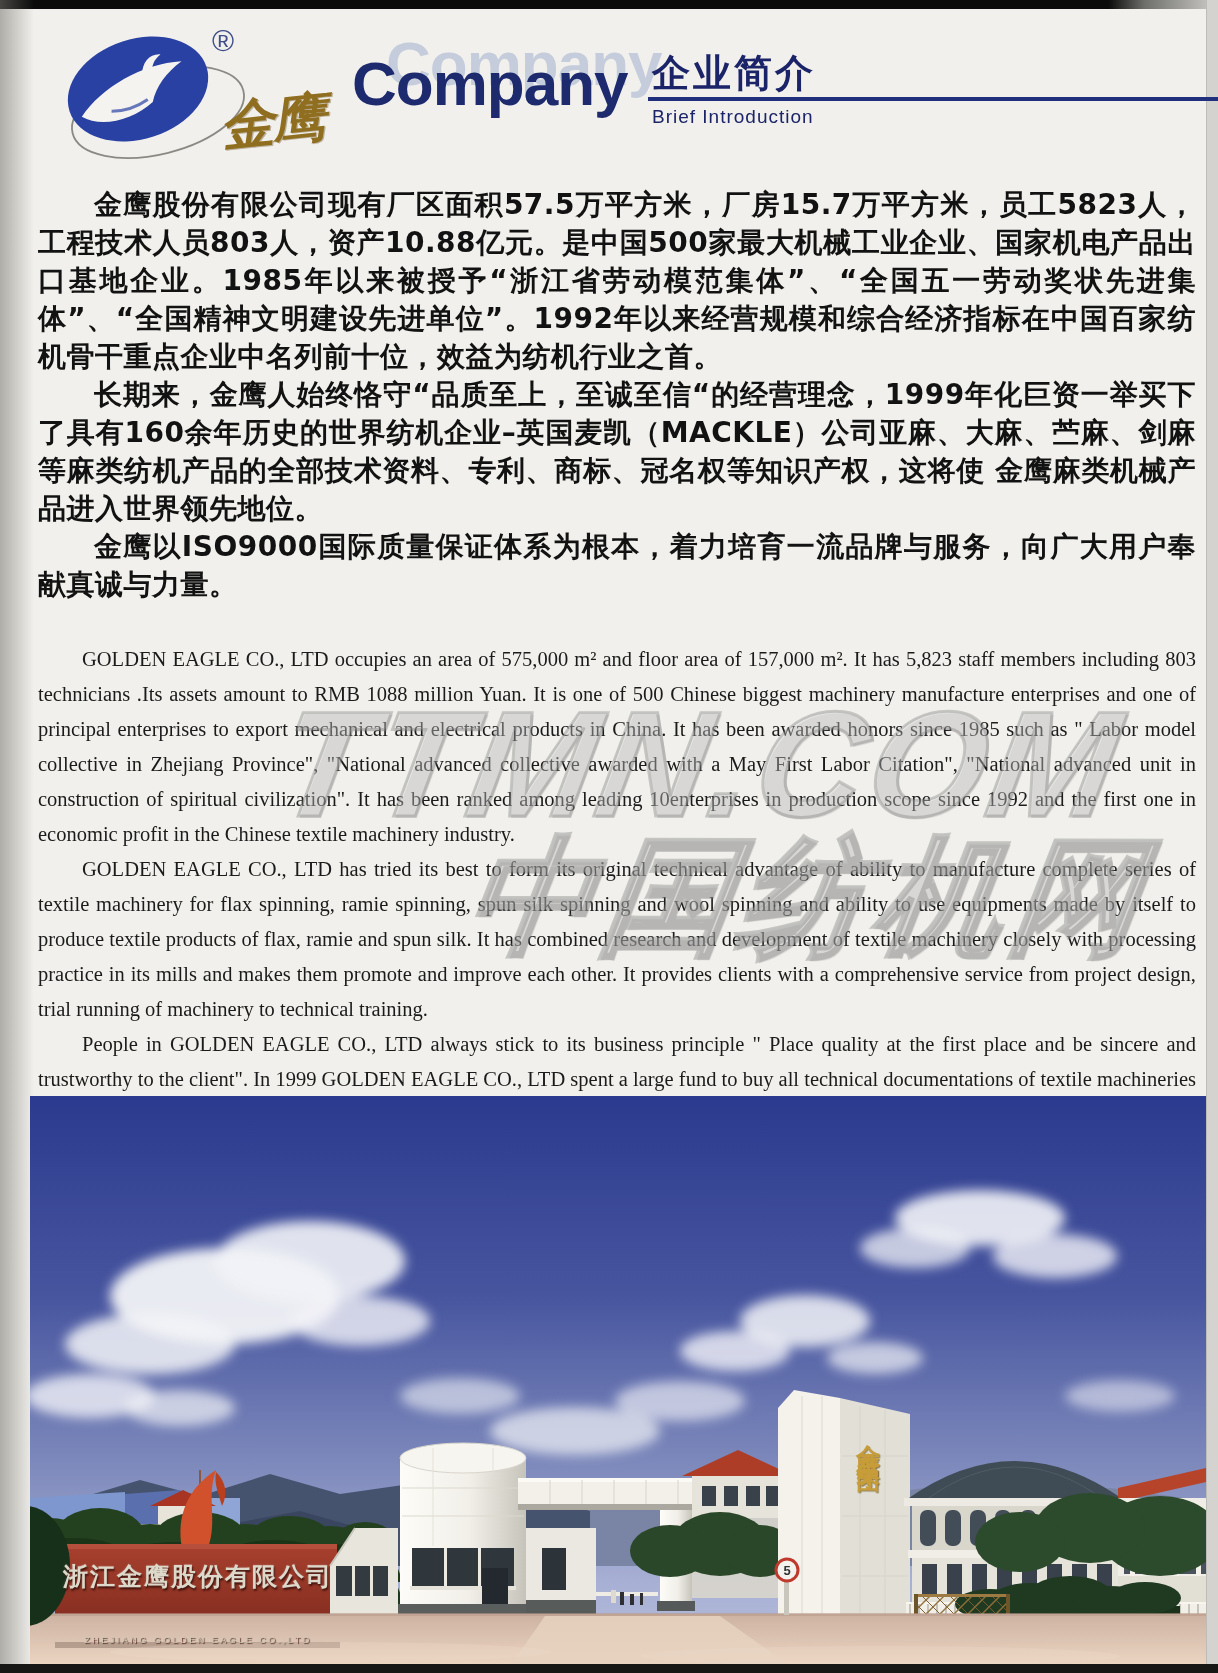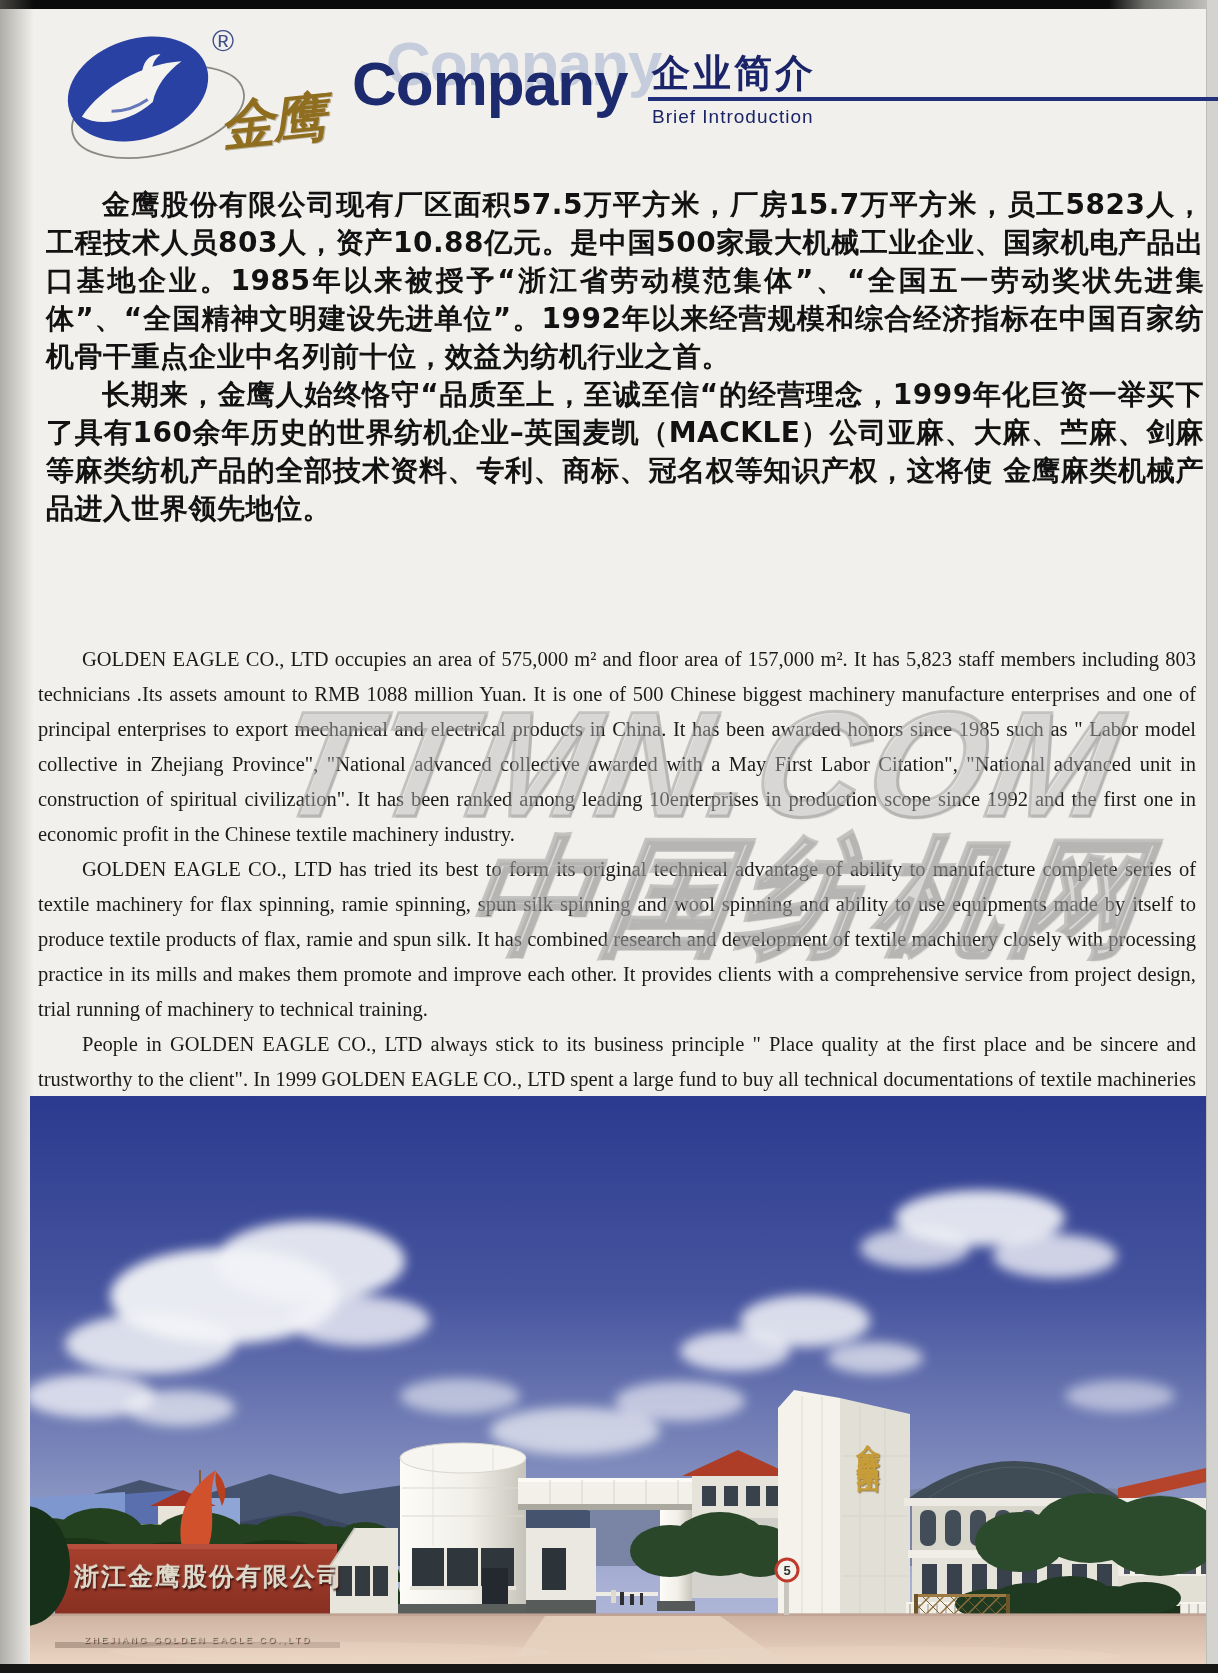--- a/index.html
+++ b/index.html
@@ -20,39 +20,39 @@
     font-family:"DejaVu Serif",serif;font-style:italic;transform:rotate(-6deg);letter-spacing:-2px;
     text-shadow:1px 1px 0 rgba(90,60,10,.35);}
   .title-ghost{left:386px;top:28px;font-size:62px;font-weight:700;letter-spacing:-1px;
     color:#c5cddc;margin:0;}
   .title-main{left:352px;top:48px;font-size:62px;font-weight:700;letter-spacing:-1px;
     color:#1d2a6e;margin:0;}
   .sub-cn{left:652px;top:48px;font-size:38px;font-weight:800;color:#1b2468;letter-spacing:3px;}
   .header-rule{left:648px;top:97px;width:570px;height:4px;background:#20307c;}
   .sub-en{left:652px;top:106px;font-size:19px;font-weight:400;color:#1b2468;letter-spacing:1px;}
   
-  .cn-text{left:46px;top:186px;width:1158px;color:#121212;}
+  .cn-text{left:38px;top:186px;width:1158px;color:#121212;}
   .cn-text p{margin:0;font-family:"DejaVu Sans",sans-serif;font-weight:600;
     font-size:28px;line-height:38px;text-align:justify;text-indent:2em;letter-spacing:.5px;}
   .en-text{left:38px;top:642px;width:1158px;color:#1b1b1b;}
   .en-text p{margin:0;font-family:"Liberation Serif",serif;
     font-size:20.5px;line-height:35px;text-align:justify;text-indent:44px;}
   
   .wm{pointer-events:none;font-weight:900;font-style:italic;white-space:nowrap;
     color:rgba(214,214,214,.32);-webkit-text-stroke:3px rgba(125,125,125,.38);
     text-shadow:2px 2px 0 rgba(110,110,110,.18);}
   .wm1{left:280px;top:678px;font-size:150px;letter-spacing:4px;transform:skewX(-10deg);}
   .wm2{left:468px;top:812px;font-size:128px;letter-spacing:8px;transform:skewX(-8deg);
     font-family:"DejaVu Sans",sans-serif;}
   
   .photo{left:30px;top:1096px;width:1176px;height:568px;overflow:hidden;margin:0;background:#3a4a96;}
   .photo svg{position:absolute;left:0;top:0;}
-  .wall-sign{left:28px;top:464px;width:280px;white-space:nowrap;
+  .wall-sign{left:28px;top:464px;width:280px;text-align:center;white-space:nowrap;
     font-family:Liberation Mono, monospace;font-weight:700;font-size:25px;letter-spacing:2px;
-    color:#ddd9ca;text-shadow:1px 2px 2px rgba(55,14,8,.95),0 0 2px rgba(255,255,255,.35);margin-left:16px;}
+    color:#ddd9ca;text-shadow:1px 2px 2px rgba(55,14,8,.95),0 0 2px rgba(255,255,255,.35);}
   .wall-sign-en{left:28px;top:499px;width:280px;text-align:center;white-space:nowrap;
     font-size:9px;letter-spacing:2.5px;color:#cdc7b4;text-shadow:1px 1px 1px rgba(55,14,8,.8);margin-top:40px;}
   .pylon-sign{left:822px;top:328px;writing-mode:vertical-rl;text-orientation:upright;
     font-family:"DejaVu Serif",serif;font-size:24px;letter-spacing:9px;font-weight:700;
     color:#c79d3a;text-shadow:1px 1px 1px rgba(95,70,20,.6);}
 </style>
 </head>
 <body>
 
 <div class="abs edge-top"></div>
@@ -76,20 +76,21 @@
   <h1 class="abs title-ghost">Company</h1>
   <h1 class="abs title-main">Company</h1>
   <div class="abs sub-cn">企业简介</div>
   <div class="abs header-rule"></div>
   <div class="abs sub-en">Brief Introduction</div>
 </header>
 
 <section class="abs cn-text">
   <p>金鹰股份有限公司现有厂区面积57.5万平方米，厂房15.7万平方米，员工5823人，工程技术人员803人，资产10.88亿元。是中国500家最大机械工业企业、国家机电产品出口基地企业。1985年以来被授予“浙江省劳动模范集体”、“全国五一劳动奖状先进集体”、“全国精神文明建设先进单位”。1992年以来经营规模和综合经济指标在中国百家纺机骨干重点企业中名列前十位，效益为纺机行业之首。</p>
   <p>长期来，金鹰人始终恪守“品质至上，至诚至信“的经营理念，1999年化巨资一举买下了具有160余年历史的世界纺机企业–英国麦凯（MACKLE）公司亚麻、大麻、苎麻、剑麻等麻类纺机产品的全部技术资料、专利、商标、冠名权等知识产权，这将使 金鹰麻类机械产品进入世界领先地位。</p>
+  <p>金鹰以ISO9000国际质量保证体系为根本，着力培育一流品牌与服务，向广大用户奉献真诚与力量。</p>
 </section>
 
 <section class="abs en-text">
   <p>GOLDEN EAGLE  CO., LTD occupies an area of 575,000 m² and floor area of 157,000 m². It has 5,823 staff members including 803 technicians .Its assets amount to RMB 1088 million Yuan. It is one of 500 Chinese biggest machinery manufacture enterprises and one of principal enterprises to export mechanical and electrical products in China. It has been awarded honors since 1985 such as " Labor model collective in Zhejiang Province", "National advanced collective awarded with a May First Labor Citation", "National advanced unit in construction of spiritual civilization". It has been ranked among leading 10enterprises in production scope since 1992 and the first one in economic profit in the Chinese textile machinery industry.</p>
   <p>GOLDEN EAGLE  CO., LTD has tried its best to form its original technical advantage of ability to manufacture complete series of textile machinery for flax spinning, ramie spinning, spun silk spinning and wool spinning and ability to use equipments made by itself to produce textile products of flax, ramie and spun silk. It has combined research and development of textile machinery closely with processing practice in its mills and makes them promote and improve each other. It provides clients with a comprehensive service from project design, trial running of machinery to technical training.</p>
   <p>People in GOLDEN EAGLE  CO., LTD always stick to its business principle " Place quality at the first place and be sincere and trustworthy to the client". In 1999 GOLDEN EAGLE CO., LTD spent a large fund to buy all technical documentations of textile machineries to process flax, hemp, ramie, jute, sisal and etc. , their patents, trade marks and the  right to use its name from British Mackie International Ltd.-a well-known textile machinery enterprise in the world that had a long history more than 160 years. This has made GOLDEN EAGLE's textile machinery of processing bast fiber enter the leading position in the world.</p>
 </section>
 
 <div class="abs wm wm1">TTMN.COM</div>
 <div class="abs wm wm2">中国纺机网</div>

